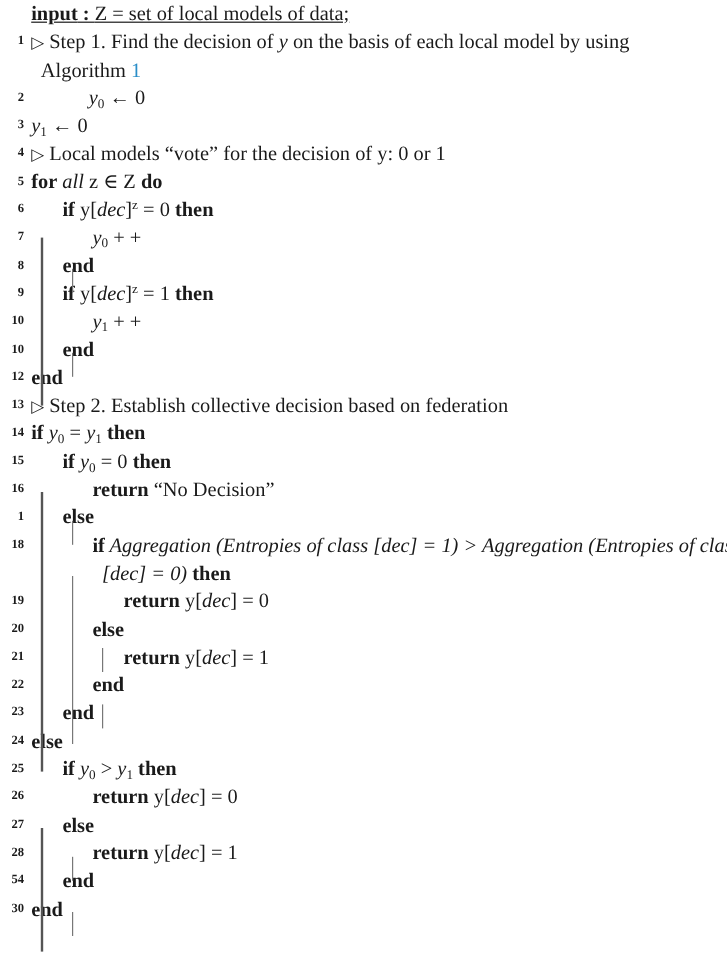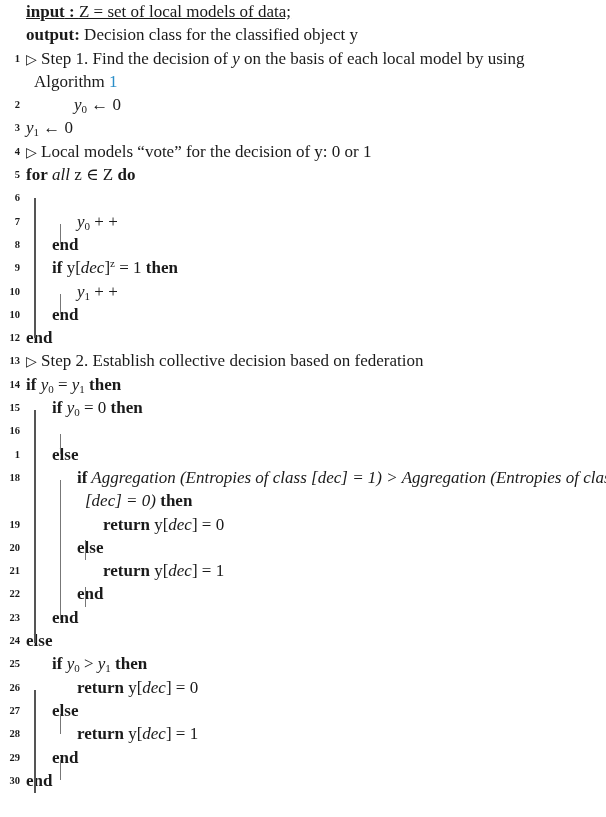--- a/index.html
+++ b/index.html
@@ -29,25 +29,20 @@
 </head>
 <body>
 
 <div class="algo">
 
   <div class="row">
     <span class="code" style="left:26px;text-decoration:underline;">
       <span class="kw">input</span><span class="kw"> : </span><span>Z = set of local models of data;</span>
     </span>
   </div>
-  <div class="row">
-    <span class="code" style="left:26px;">
-      <span class="kw">output:</span><span> Decision class for the classified object y</span>
-    </span>
-  </div>
 
   <div class="row">
     <span class="ln">1</span>
     <span class="code" style="left:26px;">
       <span class="tri">▷</span><span> Step 1. Find the decision of </span><span class="it">y</span><span> on the basis of each local model by using</span>
     </span>
   </div>
   <div class="row">
     <span class="code" style="left:34px;">
       <span>Algorithm </span><span class="link">1</span>
@@ -69,20 +64,21 @@
     <span class="code" style="left:26px;"><span class="tri">▷</span><span> Local models “vote” for the decision of y: 0 or 1</span></span>
   </div>
 
   <div class="row">
     <span class="ln">5</span>
     <span class="code" style="left:26px;"><span class="kw">for</span><span class="it"> all</span><span> z ∈ Z </span><span class="kw">do</span></span>
   </div>
 
   <div class="row">
     <span class="ln">6</span>
+    <span class="code" style="left:52px;"><span class="kw">if</span><span> y[</span><span class="it">dec</span><span>]</span><sup>z</sup><span> = 0 </span><span class="kw">then</span></span>
   </div>
 
   <div class="row">
     <span class="ln">7</span>
     <span class="code" style="left:77px;"><span class="it">y</span><sub>0</sub><span> + +</span></span>
   </div>
 
   <div class="row">
     <span class="ln">8</span>
     <span class="code kw" style="left:52px;">end</span>
@@ -118,20 +114,21 @@
     <span class="code" style="left:26px;"><span class="kw">if</span><span class="it"> y</span><sub>0</sub><span> = </span><span class="it">y</span><sub>1</sub><span class="kw"> then</span></span>
   </div>
 
   <div class="row">
     <span class="ln">15</span>
     <span class="code" style="left:52px;"><span class="kw">if</span><span class="it"> y</span><sub>0</sub><span> = 0 </span><span class="kw">then</span></span>
   </div>
 
   <div class="row">
     <span class="ln">16</span>
+    <span class="code" style="left:77px;"><span class="kw">return</span><span> “No Decision”</span></span>
   </div>
 
   <div class="row">
     <span class="ln">1</span>
     <span class="code kw" style="left:52px;">else</span>
   </div>
 
   <div class="row">
     <span class="ln">18</span>
     <span class="code" style="left:77px;"><span class="kw">if</span><span class="it"> Aggregation (Entropies of class [dec] = 1) &gt; Aggregation (Entropies of class</span></span>
@@ -184,21 +181,21 @@
     <span class="ln">27</span>
     <span class="code kw" style="left:52px;">else</span>
   </div>
 
   <div class="row">
     <span class="ln">28</span>
     <span class="code" style="left:77px;"><span class="kw">return</span><span> y[</span><span class="it">dec</span><span>] = 1</span></span>
   </div>
 
   <div class="row">
-    <span class="ln">29</span>
+    <span class="ln">54</span>
     <span class="code kw" style="left:52px;">end</span>
   </div>
 
   <div class="row">
     <span class="ln">30</span>
     <span class="code kw" style="left:26px;">end</span>
   </div>
 
   <div class="vline" style="left:34px; top:198px; height:140px;"></div>
   <div class="vline thin" style="left:60px; top:224px; height:20px;"></div>

